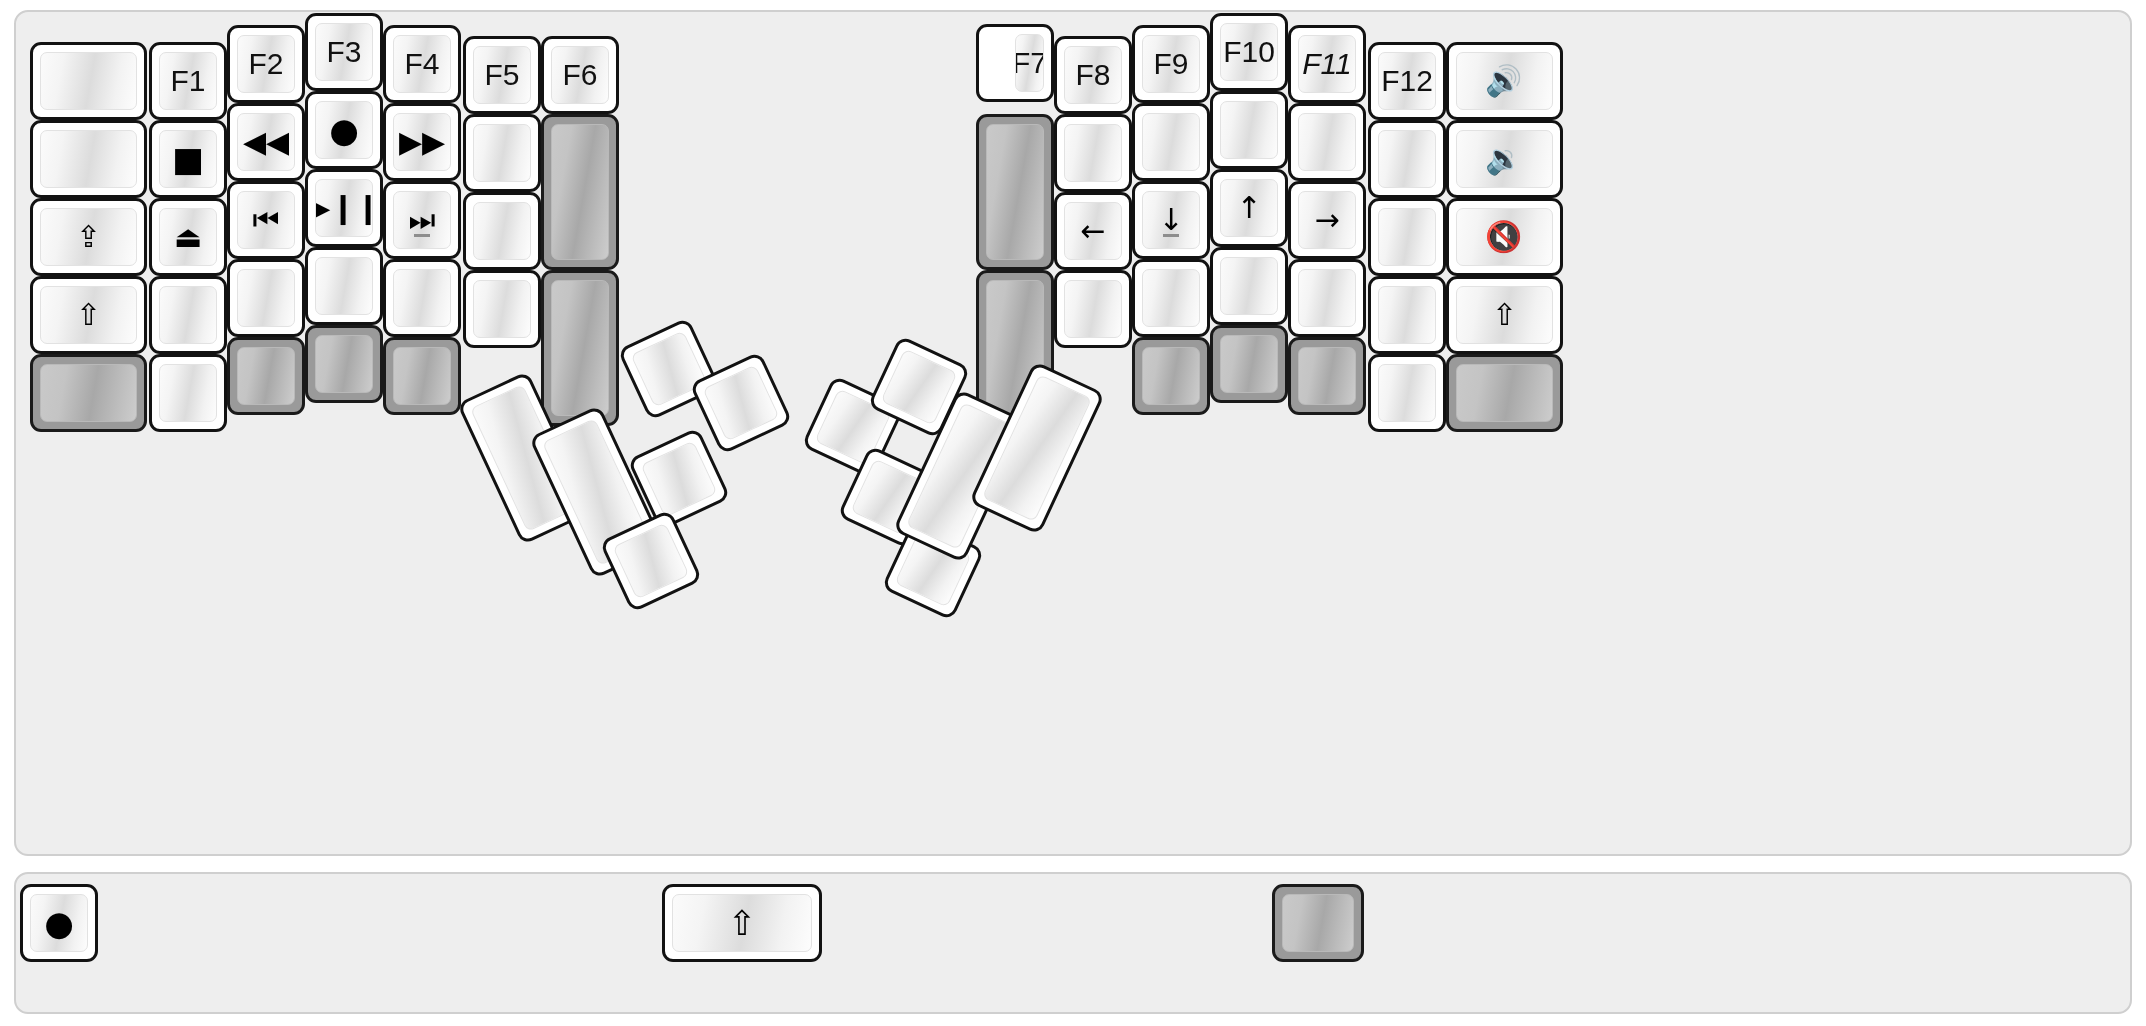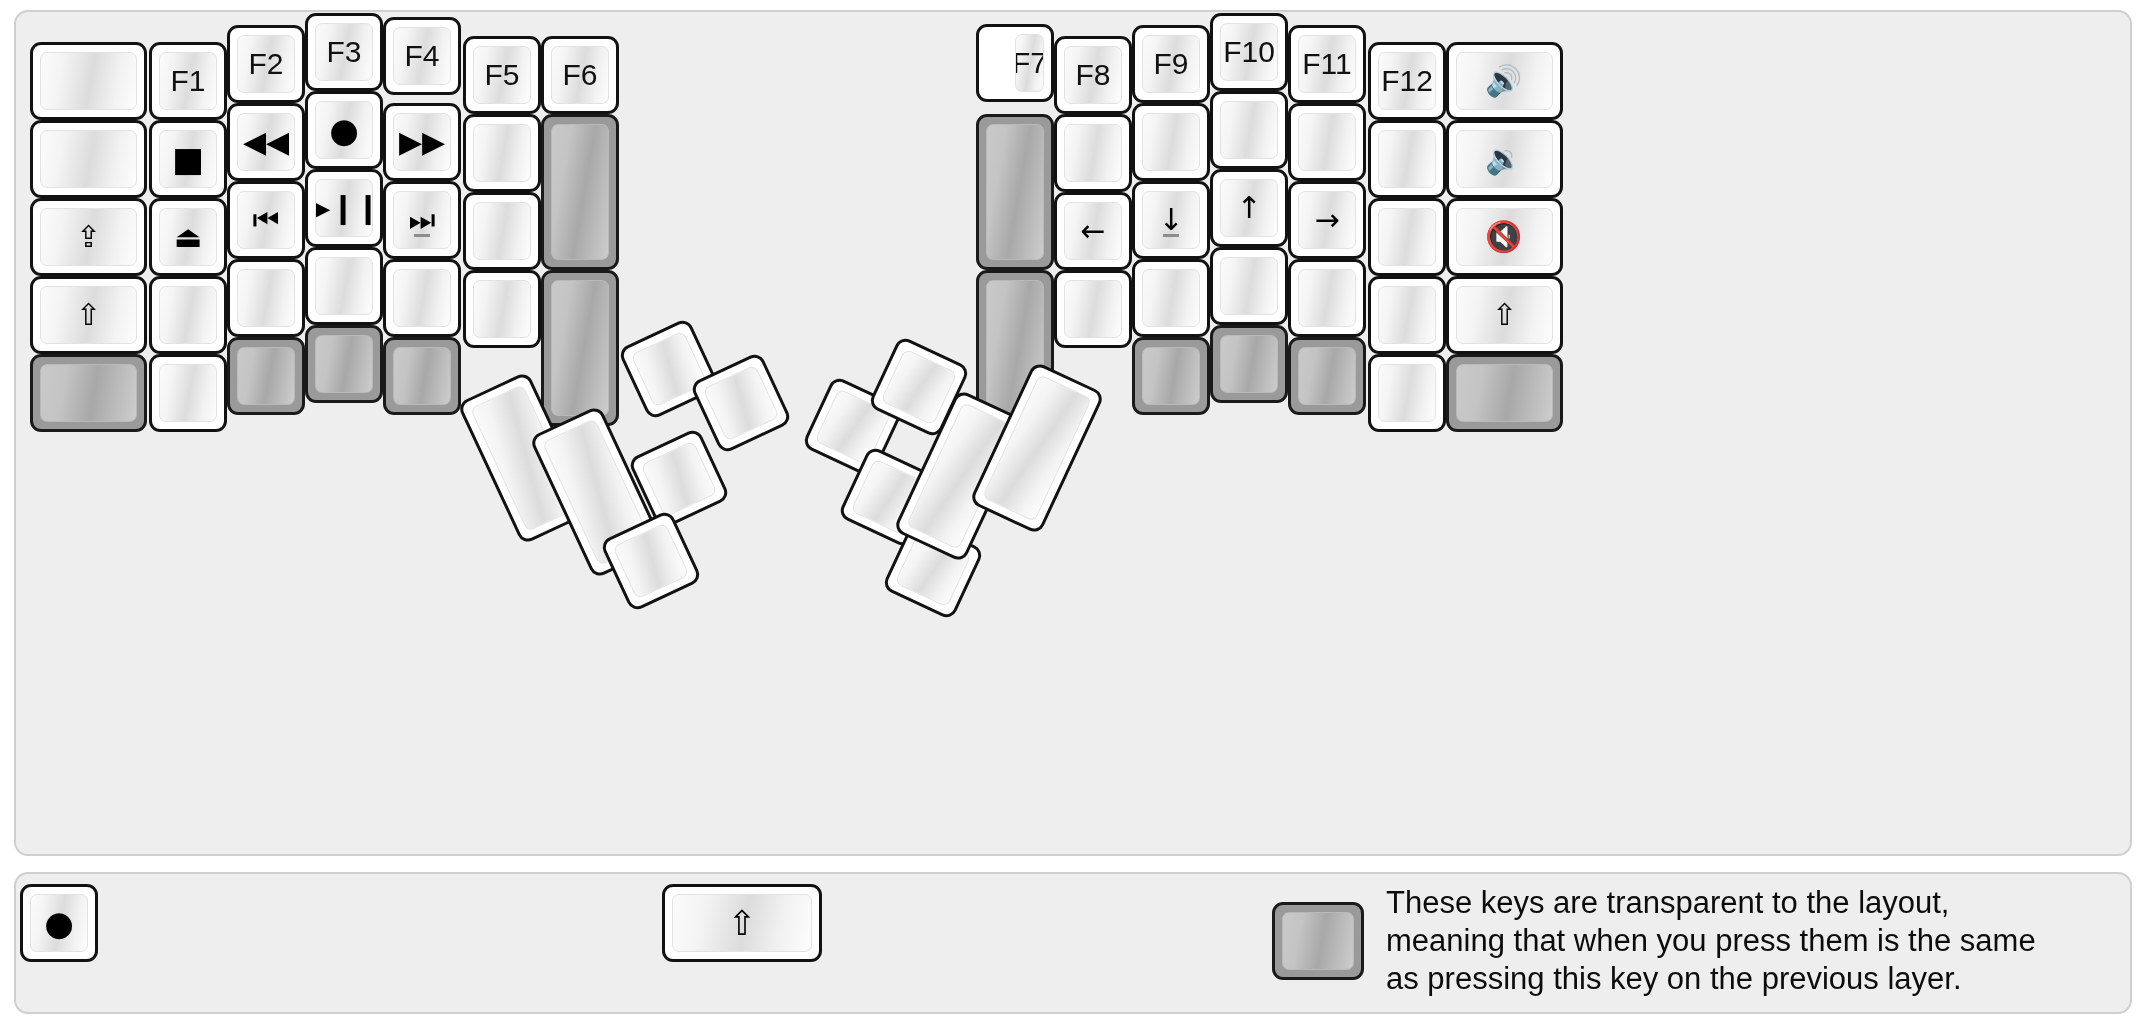--- a/index.html
+++ b/index.html
@@ -212,21 +212,21 @@
         <div class="cap">
           <span class="glyph">▶❙❙</span>
         </div>
       </div>
       <div class="key" style="left: 305px; top: 247px; width: 78px; height: 78px;">
         <div class="cap"></div>
       </div>
       <div class="key trans" style="left: 305px; top: 325px; width: 78px; height: 78px;">
         <div class="cap"></div>
       </div>
-      <div class="key" style="left: 383px; top: 17px; width: 78px; height: 78px;">
+      <div class="key" style="left: 383px; top: 25px; width: 78px; height: 78px;">
         <div class="cap">
           <span class="legendtext">F4</span>
         </div>
       </div>
       <div class="key" style="left: 383px; top: 103px; width: 78px; height: 78px;">
         <div class="cap">
           <span class="glyph">▶▶</span>
         </div>
       </div>
       <div class="key" style="left: 383px; top: 181px; width: 78px; height: 78px;">
@@ -327,21 +327,21 @@
         <div class="cap">
           <span class="glyph">↑</span>
         </div>
       </div>
       <div class="key" style="left: 1210px; top: 247px; width: 78px; height: 78px;">
         <div class="cap"></div>
       </div>
       <div class="key trans" style="left: 1210px; top: 325px; width: 78px; height: 78px;">
         <div class="cap"></div>
       </div>
-      <div class="key" style="left: 1288px; top: 25px; width: 78px; height: 78px;">
+      <div class="key" style="left: 1288px; top: 25px; width: 78px; height: 78px; font-style: italic;">
         <div class="cap">
           <span class="legendtext">F11</span>
         </div>
       </div>
       <div class="key" style="left: 1288px; top: 103px; width: 78px; height: 78px;">
         <div class="cap"></div>
       </div>
       <div class="key" style="left: 1288px; top: 181px; width: 78px; height: 78px;">
         <div class="cap">
           <span class="glyph">→</span>
@@ -448,19 +448,16 @@
         <div class="legend-key" style="width: 160px; height: 78px;">
           <div class="cap">
             <span class="glyph big">⇧</span>
           </div>
         </div>
       </div>
       <div class="legend-item" style="left: 1272px; top: 884px;">
         <div class="legend-key trans" style="width: 92px; height: 78px;">
           <div class="cap"></div>
         </div>
-        <div class="legend-note">These keys are transparent to the layout,
-meaning that when you press them is the same
-as pressing this key on the previous layer.</div>
       </div>
     </div>
 
 </div>
 
 </body></html>

